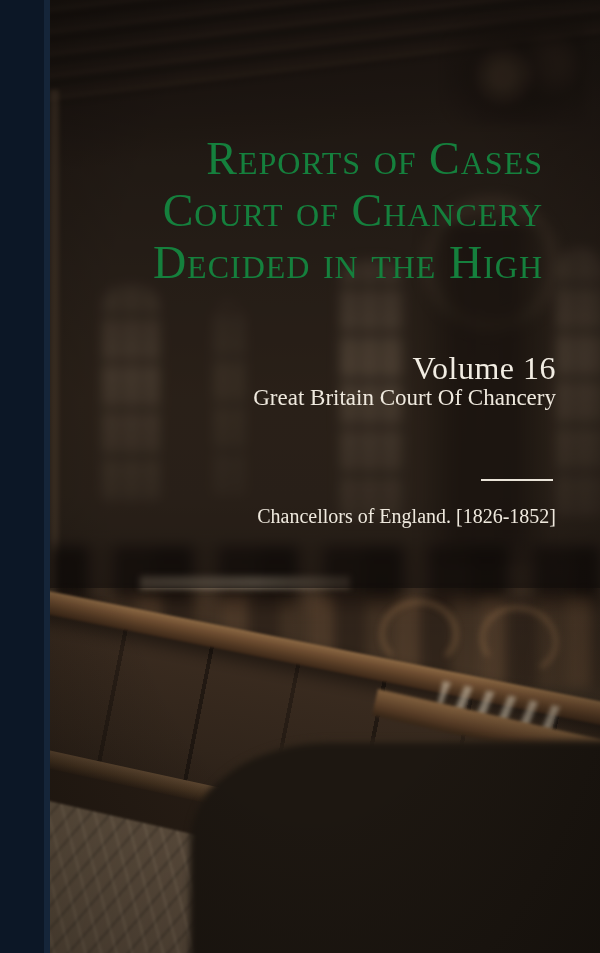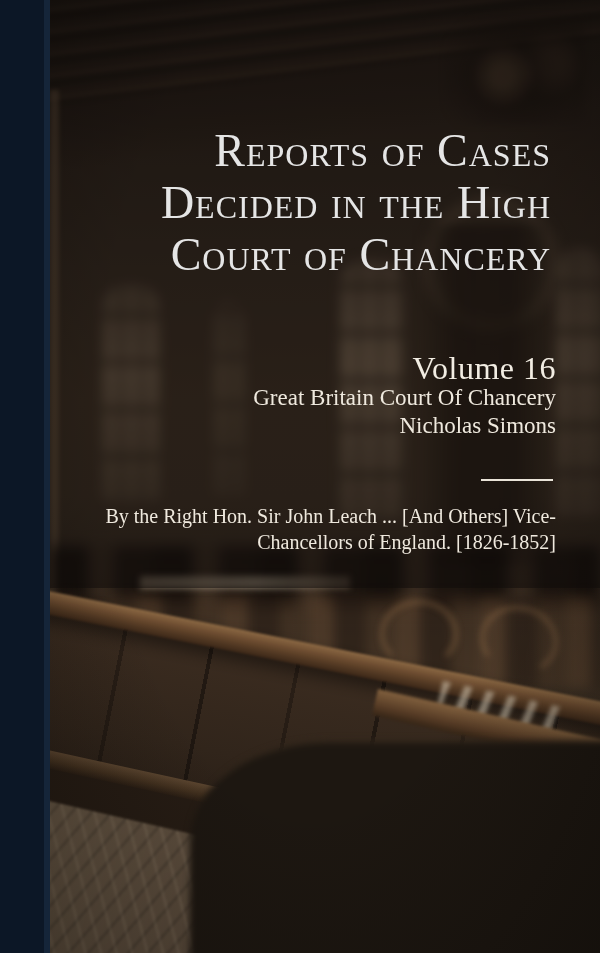--- a/index.html
+++ b/index.html
@@ -111,23 +111,23 @@
   }
   .ph-vignette { inset:0;
     background:radial-gradient(ellipse at 48% 42%, transparent 52%, rgba(8,6,4,0.38) 100%);
   }
   .ph-overlay { left:0; top:0; width:100%; height:588px; background:rgba(16,12,9,0.52); }
 
   
   .text-layer { position:absolute; left:0; top:0; right:44px; height:100%; z-index:10;
     color:#f2ede3; text-align:right; }
   .text-layer .tblock { position:absolute; right:0; }
-  .title { margin:5px; top:120px; width:520px; font-weight:400;
+  .title { margin:13px; top:120px; width:520px; font-weight:400;
     font-size:46px; line-height:52px; letter-spacing:1px;
-    font-variant:small-caps; color:#e5e5e5; }
+    font-variant:small-caps; color:#15803d; }
   .title span { display:block; }
   .volume { top:350px; width:300px; font-size:32px; letter-spacing:0.5px; }
   .authors { top:384px; width:420px; font-size:23px; line-height:28px; color:#efe9de; }
   .divider { top:479px; right:3px; width:72px; height:2px; background:#e9e3d8; position:absolute; }
   .subtitle { top:503px; width:470px; font-size:20px; line-height:26px; color:#efe9de; }
   .subtitle span { display:block; }
 </style>
 </head>
 <body>
 
@@ -162,28 +162,26 @@
     <div class="ph-overlay"></div>
   </div>
 
   <div class="spine-band">
     <div class="spine-edge"></div>
   </div>
 
   <div class="text-layer">
     <h1 class="title tblock">
       <span>Reports of Cases</span>
+      <span>Court of Chancery</span>
       <span>Decided in the High</span>
-      <span>Court of Chancery</span>
     </h1>
     <div class="volume tblock">Volume 16</div>
     <div class="authors tblock">
       <div>Great Britain Court Of Chancery</div>
-      <div>Nicholas Simons</div>
     </div>
     <div class="divider"></div>
     <div class="subtitle tblock">
-      <span>By the Right Hon. Sir John Leach ... [And Others] Vice-</span>
       <span>Chancellors of England. [1826-1852]</span>
     </div>
   </div>
 
 </div>
 
 </body></html>

